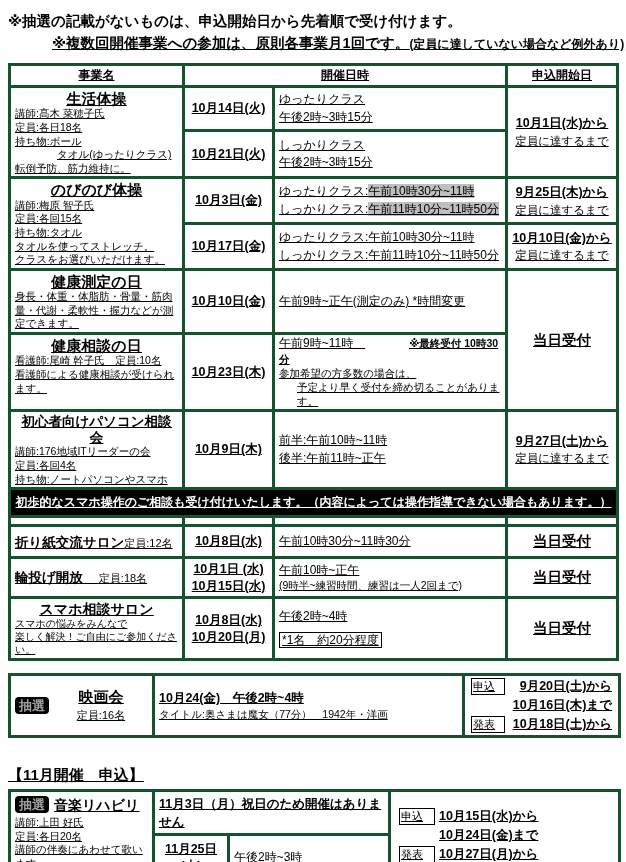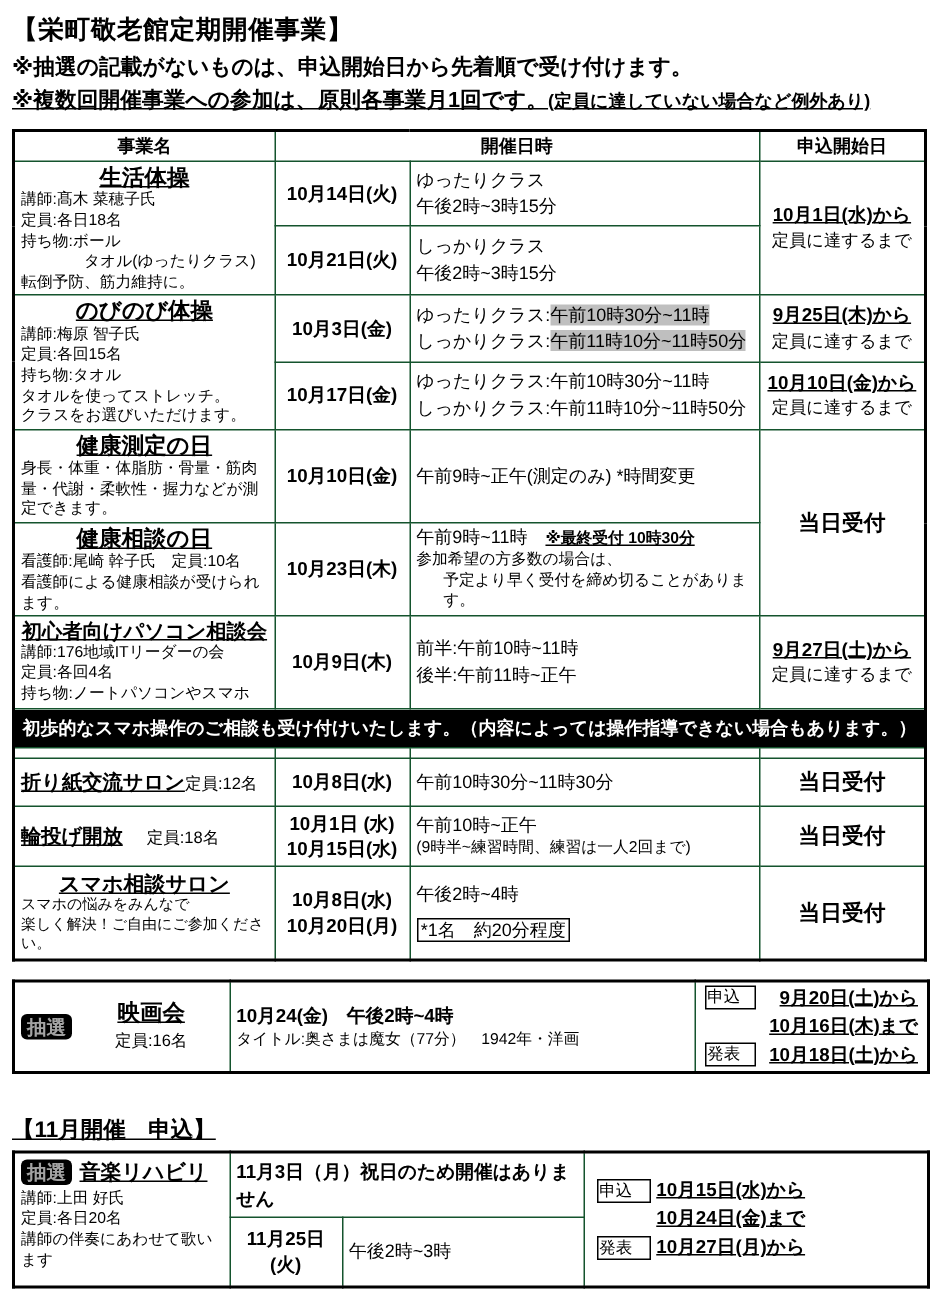--- a/index.html
+++ b/index.html
@@ -6,26 +6,26 @@
     font-family:"Liberation Sans","DejaVu Sans",sans-serif; }
   body { width:626px; }
   .doc { padding:6px 8px 0 8px; }
 
   
   .titleline { display:flex; align-items:flex-end; gap:2px; margin:2px 0 4px 0; }
   .maintitle { font-size:17px; font-weight:bold; letter-spacing:0.5px; white-space:nowrap; }
   .titlenote { font-size:11px; font-weight:bold; white-space:nowrap; padding-bottom:2px; }
   .note { font-size:14.5px; font-weight:bold; margin:3px 0; white-space:nowrap; }
   .note .small { font-size:12px; }
-  .u { text-decoration:underline; }
+  .u { text-decoration:underline;margin-left:44px; }
   .b { font-weight:bold; }
 
   
   table { border-collapse:collapse; table-layout:fixed; width:610px; border:2px solid #000; }
-  td { border:1px solid #14532d; padding:1px 4px; overflow:hidden; vertical-align:middle; }
+  td { border:3px solid #14532d; padding:1px 4px; overflow:hidden; vertical-align:middle;text-decoration:underline; }
   .maintable { margin-top:10px; }
   .hdr td { font-size:12px; font-weight:bold; text-align:center; padding:1px; }
 
   .namecell { vertical-align:top; padding-top:2px; }
   .ttl { font-size:15px; font-weight:bold; text-decoration:underline; text-align:center; line-height:1.15; }
   .ttl.sm { font-size:13.5px; }
   .det { font-size:10.5px; line-height:1.3; }
   .ind { padding-left:42px; }
   .date { font-size:12.5px; font-weight:bold; text-align:center; line-height:1.35; padding:1px 2px; }
   .time { font-size:12px; line-height:1.45; }
@@ -60,21 +60,20 @@
 
   
   .footer { margin-top:15px; font-size:13px; font-weight:bold; line-height:1.3; }
 </style>
 </head>
 <body>
 
 <div class="doc">
 
   <div class="titleline">
-    <span class="maintitle">【栄町敬老館定期開催事業】</span>
   </div>
   <div class="note">※抽選の記載がないものは、申込開始日から先着順で受け付けます。</div>
   <div class="note"><span class="u"><span>※複数回開催事業への参加は、原則各事業月1回です。</span><span class="small">(定員に達していない場合など例外あり)</span></span></div>
 
   <table class="maintable">
     <colgroup>
         <col style="width:174px">
         <col style="width:90px">
         <col style="width:233px">
         <col style="width:111px">

